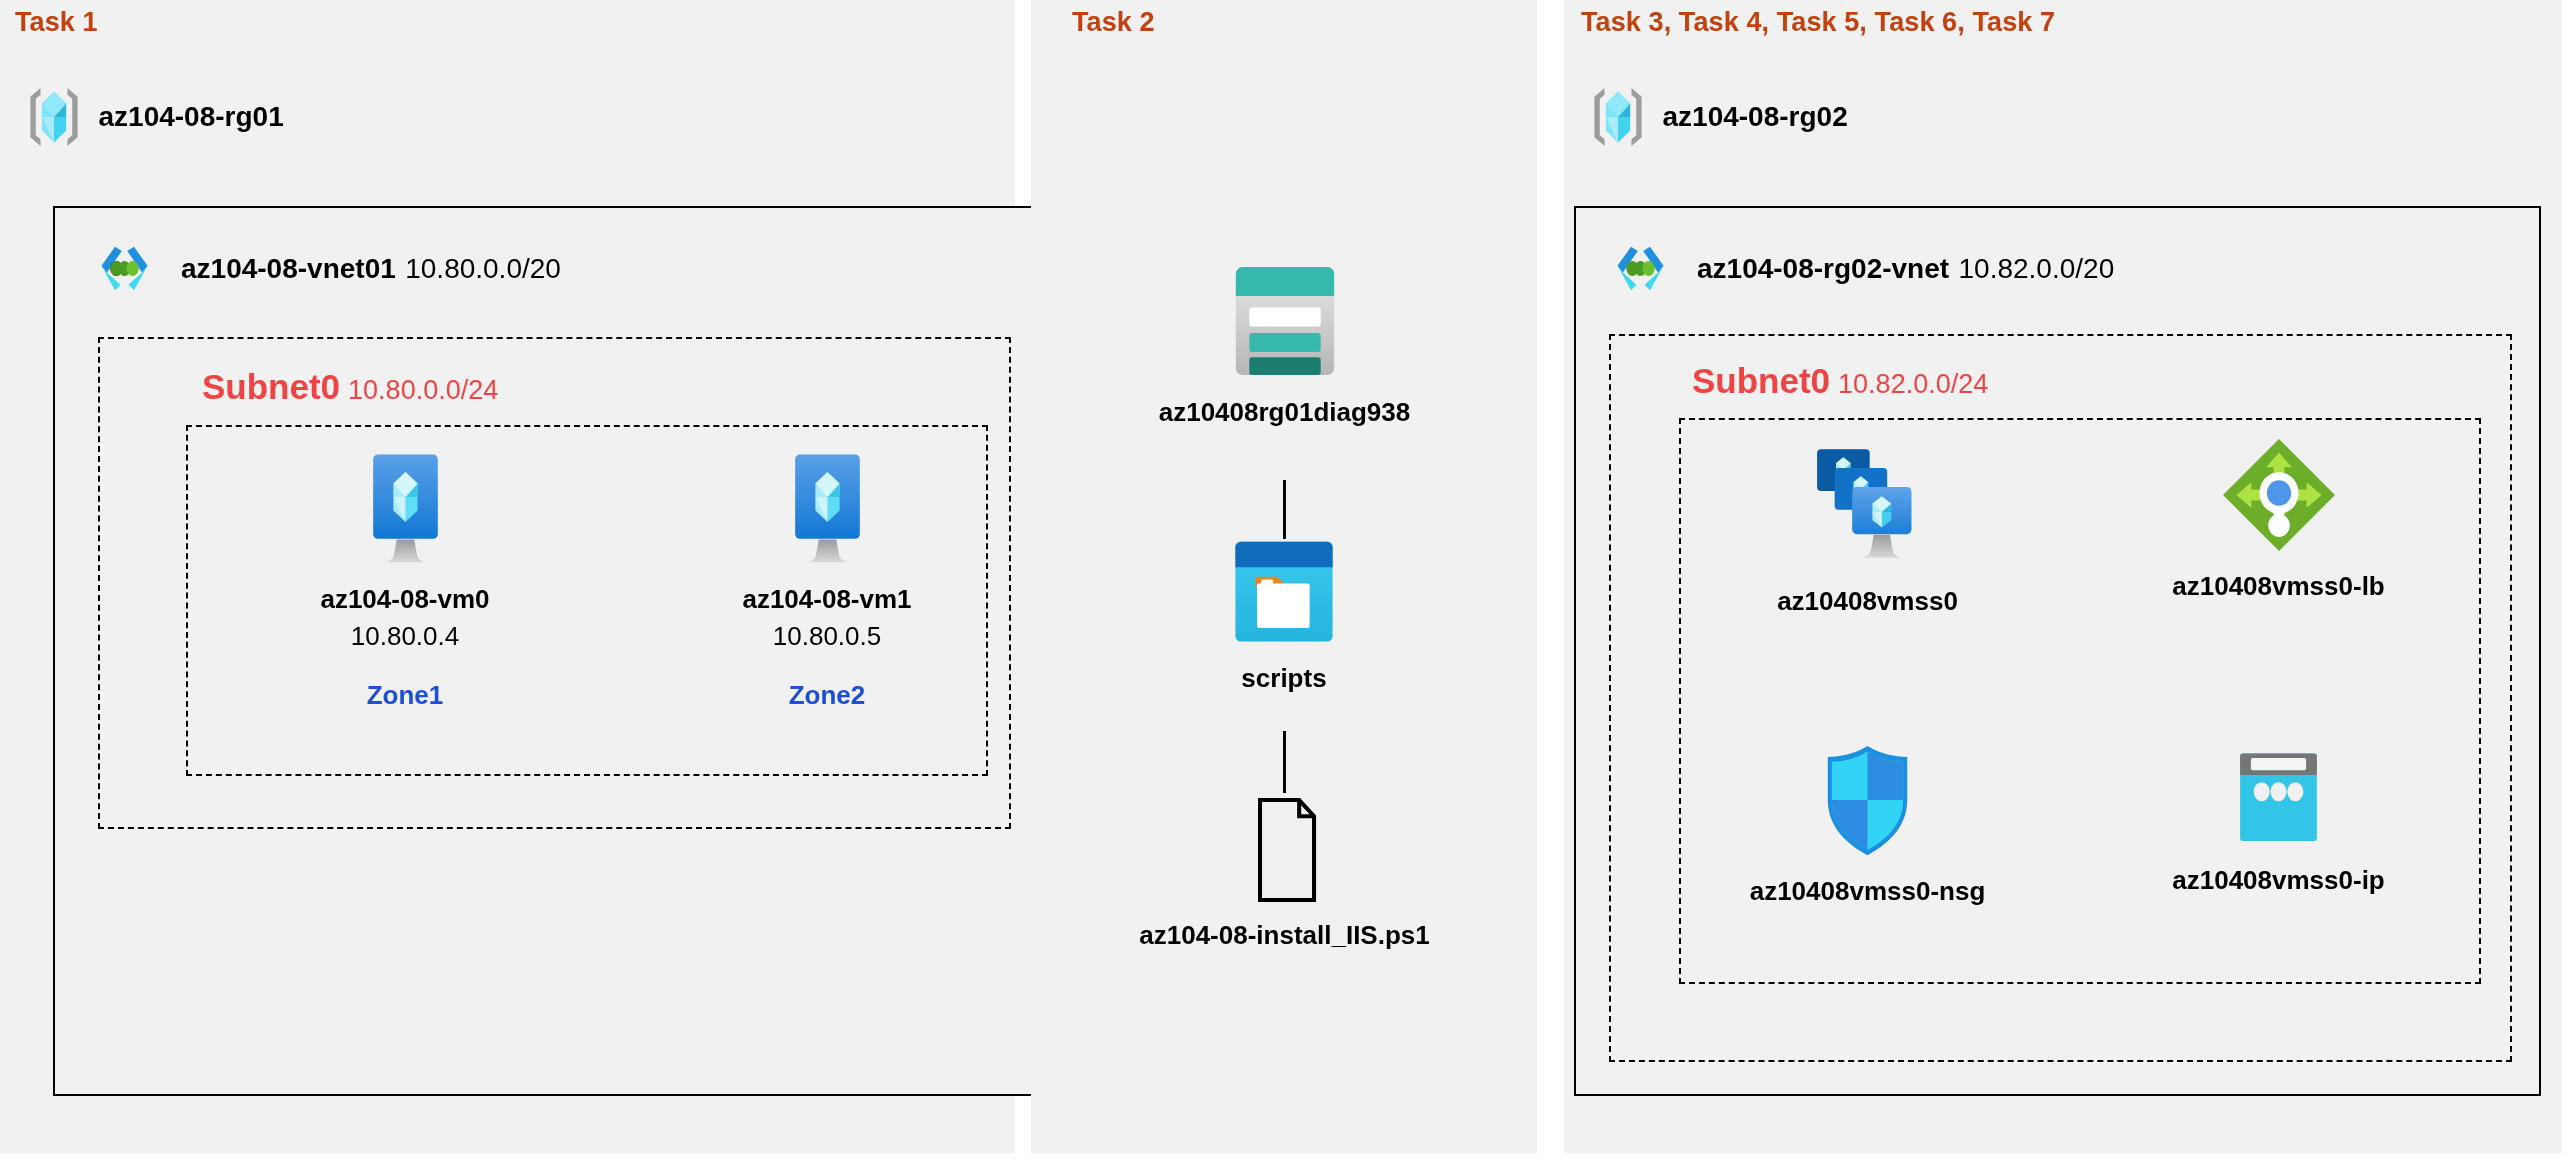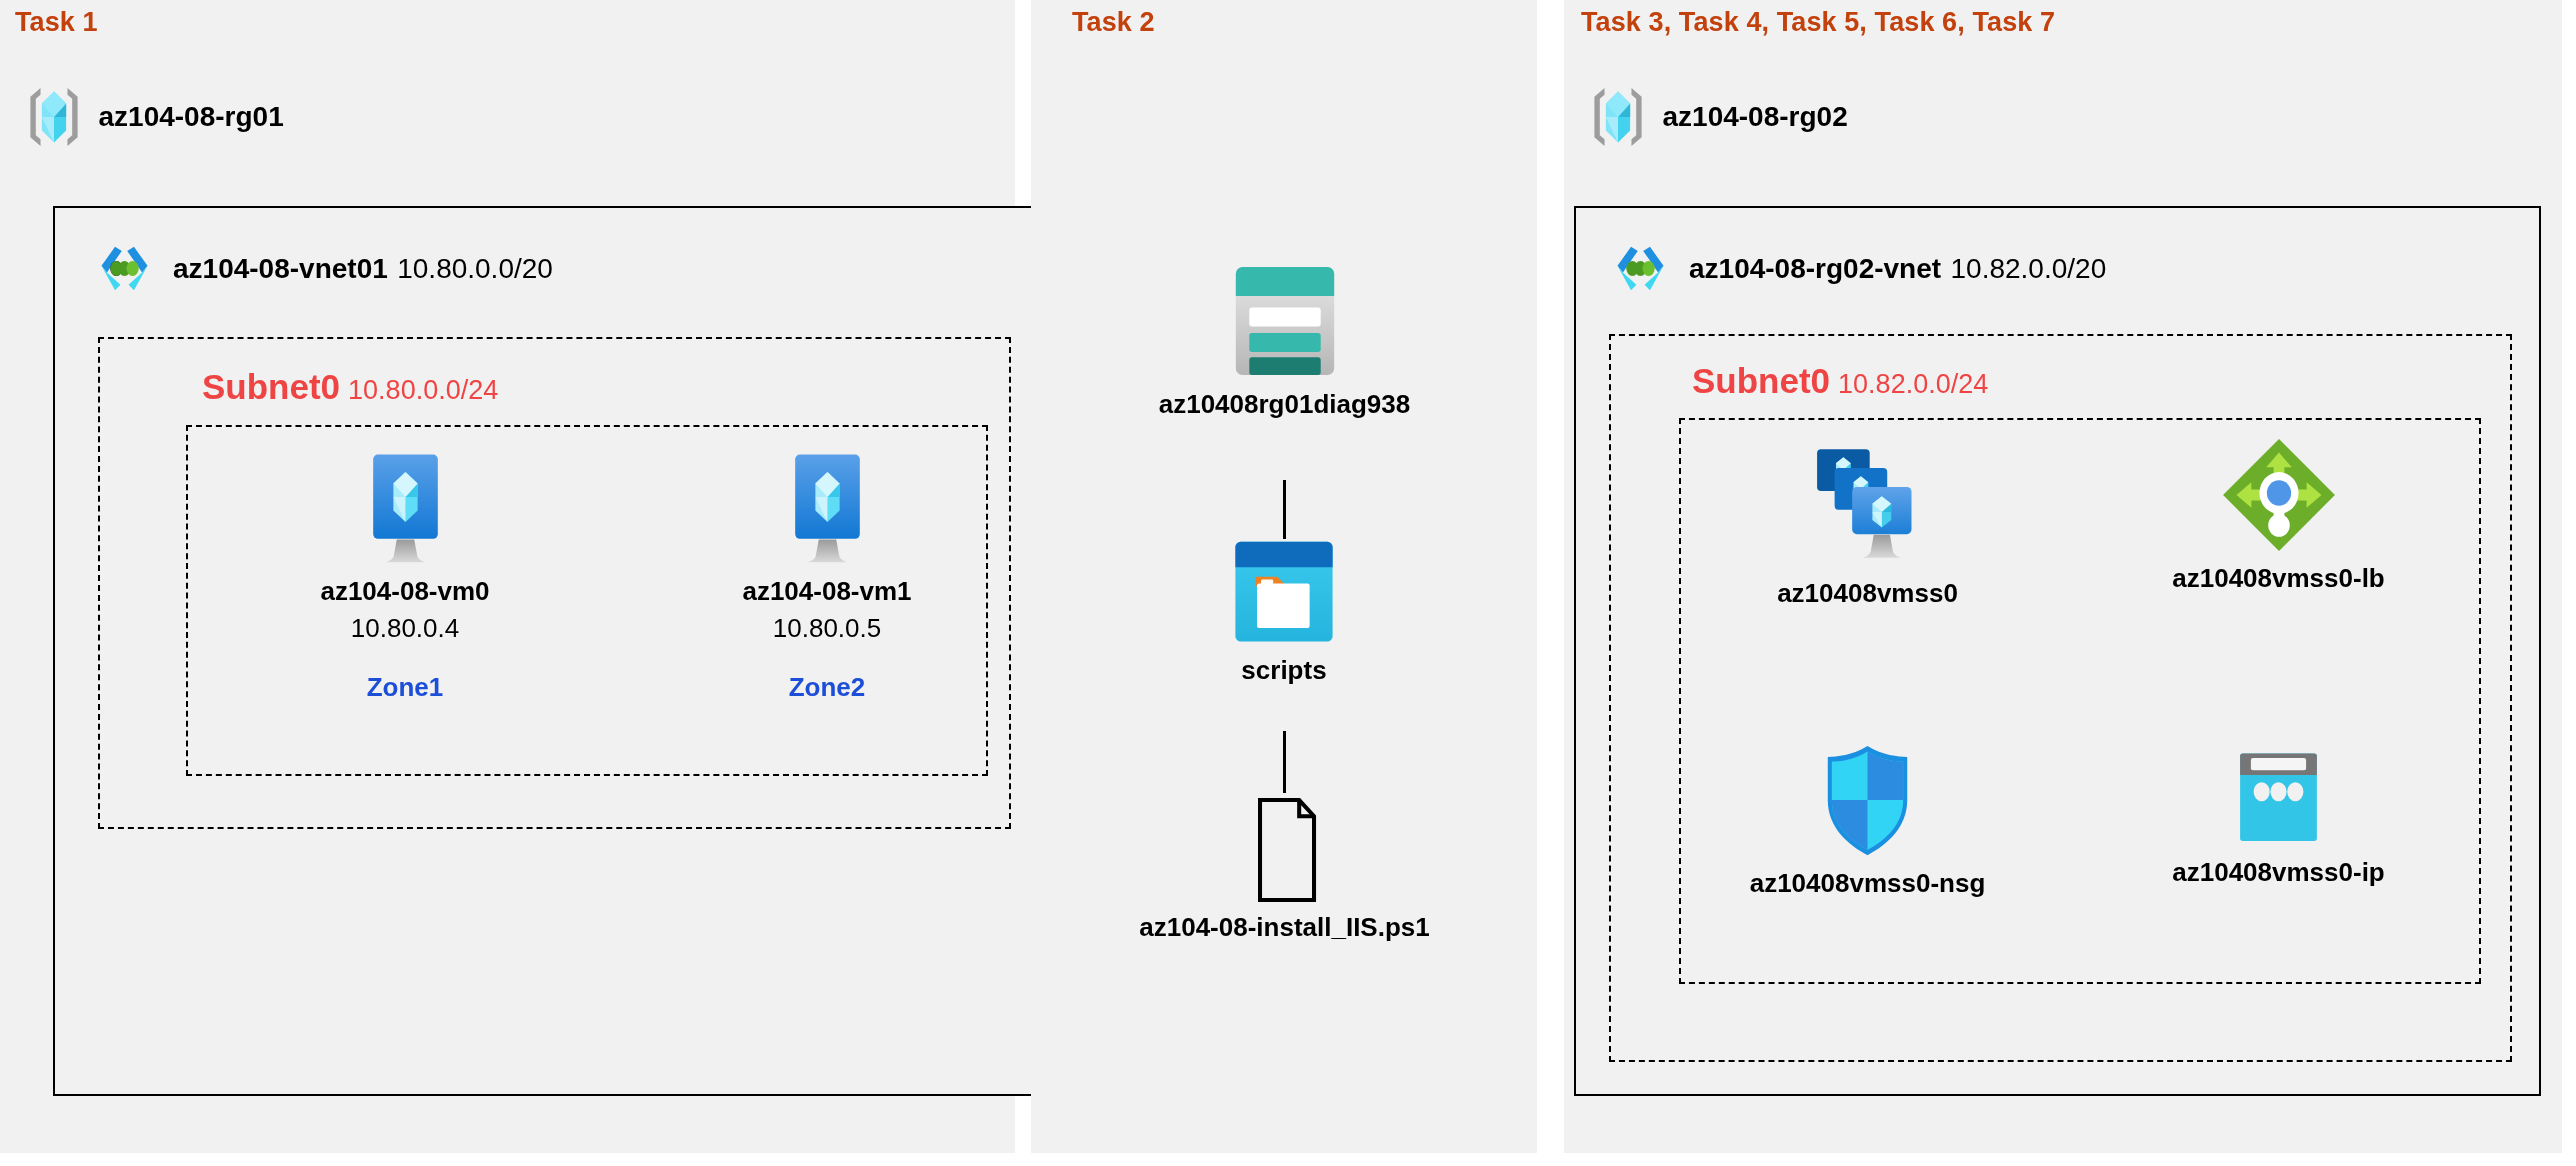--- a/index.html
+++ b/index.html
@@ -8,29 +8,29 @@
     font-family:"Liberation Sans", sans-serif;
   }
   .panel{position:absolute;background:#f1f1f1;}
   .task-title{
     position:absolute;color:#c2410c;font-weight:bold;font-size:27px;
     letter-spacing:0.1px;white-space:nowrap;
   }
   .rg-row{position:absolute;display:flex;align-items:center;gap:17.5px;justify-content:space-between;}
   .rg-label{font-size:28px;font-weight:bold;color:#000;white-space:nowrap;}
   .vnet-box{position:absolute;border:2.7px solid #000;background:#f1f1f1;box-sizing:border-box;}
-  .vnet-head{position:absolute;display:flex;align-items:center;gap:16px;white-space:nowrap;}
+  .vnet-head{position:absolute;display:flex;align-items:center;gap:24px;white-space:nowrap;}
   .vnet-name{font-size:28px;font-weight:bold;color:#000;}
   .vnet-cidr{font-size:28px;font-weight:normal;color:#000;margin-left:9.4px;}
   .dashbox{position:absolute;border:2.7px dashed #000;box-sizing:border-box;}
   .subnet-head{position:absolute;white-space:nowrap;}
   .subnet-name{font-size:35px;font-weight:bold;color:#ef4444;}
   .subnet-cidr{font-size:27px;font-weight:normal;color:#ef4444;margin-left:8px;text-align:center;}
   .node{position:absolute;display:flex;flex-direction:column;align-items:center;text-align:center;}
-  .node-label{font-size:26px;font-weight:bold;color:#000;white-space:nowrap;margin-top:7px;line-height:1.25;}
+  .node-label{font-size:26px;font-weight:bold;color:#000;white-space:nowrap;margin-top:15px;line-height:1.25;}
   .node-sub{font-size:26px;font-weight:normal;color:#000;white-space:nowrap;margin-top:5.4px;}
   .node-zone{font-size:26px;font-weight:bold;color:#1d4ed8;white-space:nowrap;margin-top:28px;}
   .connector{position:absolute;width:2.7px;background:#000;}
   svg{display:block;}
 </style>
 </head>
 <body>
 
 <div class="panel" style="left:0px;top:0px;width:1015px;height:1153px;"></div>
 

